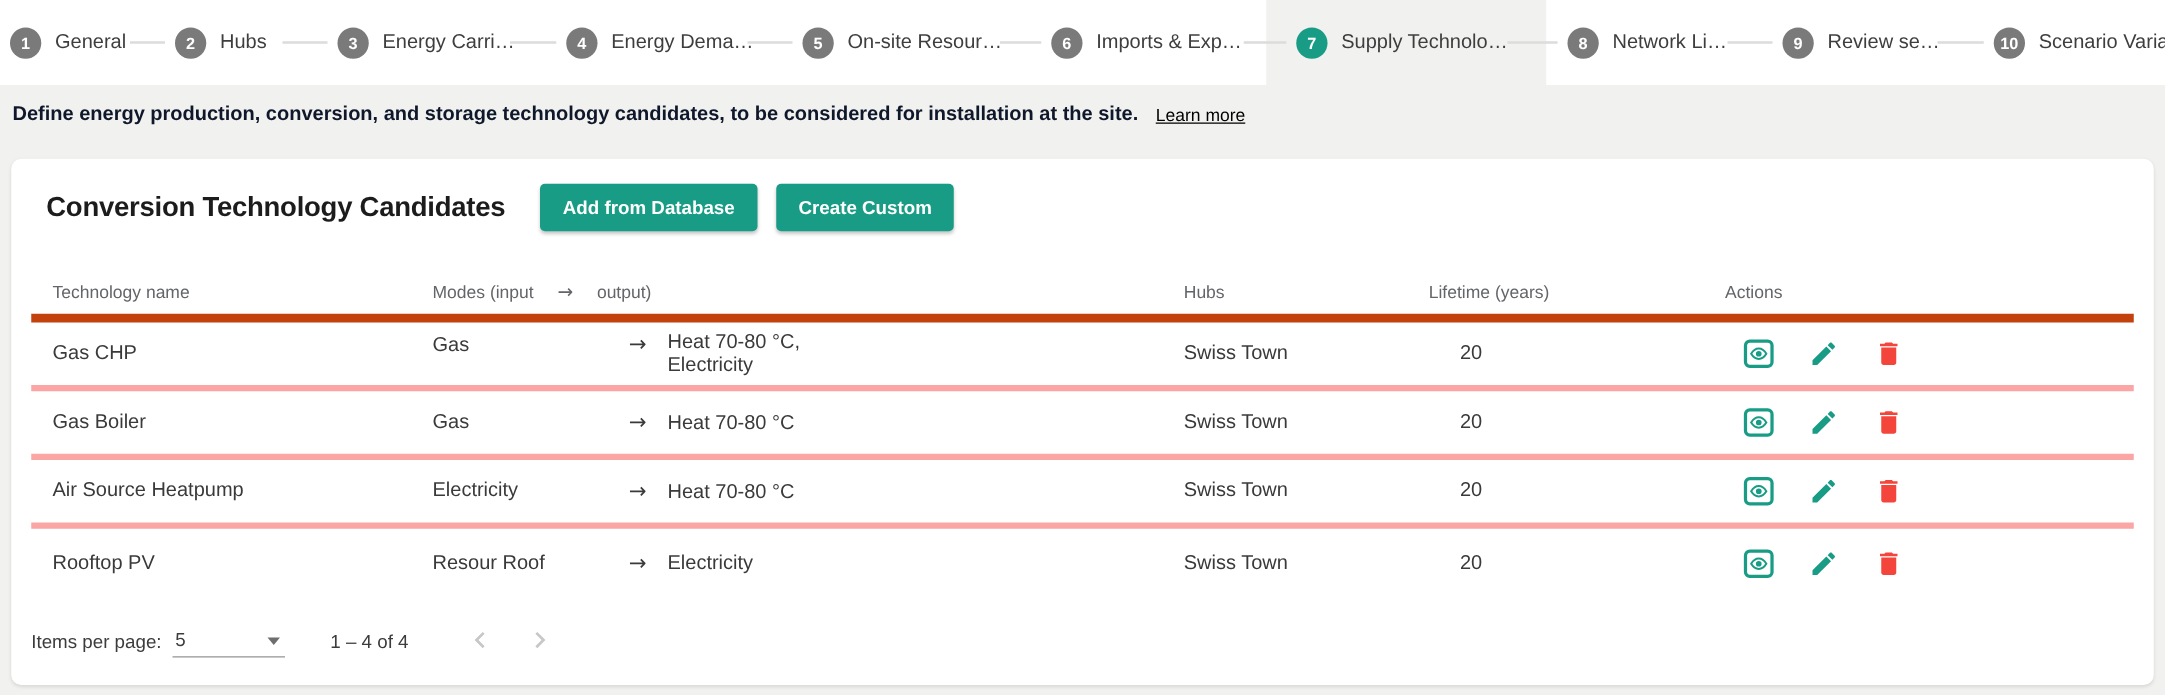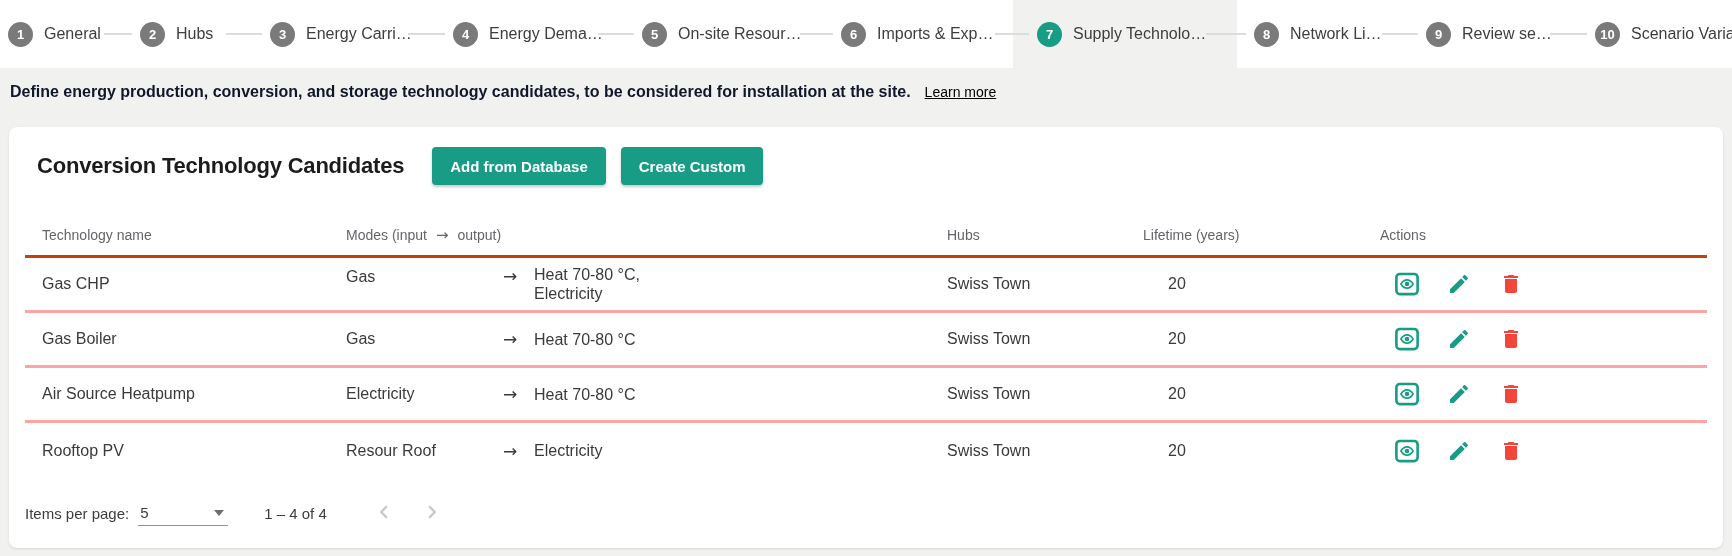--- a/index.html
+++ b/index.html
@@ -29,26 +29,26 @@
   .card-title { font-size:22px; font-weight:bold; color:#1c1c1c; margin-left:12px; letter-spacing:-0.2px; }
   .btn { height:38px; border:none; border-radius:4px; background:#189c85; color:#ffffff;
          font-family:inherit; font-size:15px; font-weight:bold; padding:0 18px; cursor:pointer;
          box-shadow:0 2px 3px rgba(0,0,0,0.22); }
   .btn-add { margin-left:28px; }
   .btn-custom { margin-left:15px; }
 
   
   .tbl { margin-top:29px; }
   .trow { display:grid; grid-template-columns:321px 157px 31px 413px 196px 237px 1fr; align-items:center; }
-  .thead { height:44px; border-bottom:3px solid #c2410c; }
+  .thead { height:44px; border-bottom:7px solid #c2410c; }
   .th { font-size:14px; color:#636569; }
   .th-tech { padding-left:17px; }
-  .th-modes { grid-column:2 / 5; display:flex; align-items:center; }
+  .th-modes { grid-column:2 / 5; display:flex; align-items:center;gap:10px; }
   .modes-arrow { margin:0 9px; font-family:"DejaVu Sans",sans-serif; font-size:15px; color:#636569; }
-  .tr { height:55px; border-bottom:3px solid #fca5a5; }
+  .tr { height:55px; border-bottom:5px solid #fca5a5; }
   .tr:last-of-type { border-bottom:none; }
   .td { font-size:16px; color:#3a3a3a; }
   .td-tech { padding-left:17px; }
   .td-arrow { font-family:"DejaVu Sans",sans-serif; font-size:17px; color:#3a3a3a; }
   .td-output { white-space:pre-line; line-height:19px; }
   .td-life { padding-left:25px; }
   .tr.multi .td-input, .tr.multi .td-arrow { align-self:start; margin-top:9px; line-height:19px; }
   .td-actions { padding-left:14px; display:flex; align-items:center; gap:26px; }
   .icon-btn { width:26px; height:26px; border:none; background:none; padding:0; cursor:pointer;
               display:flex; align-items:center; justify-content:center; }

